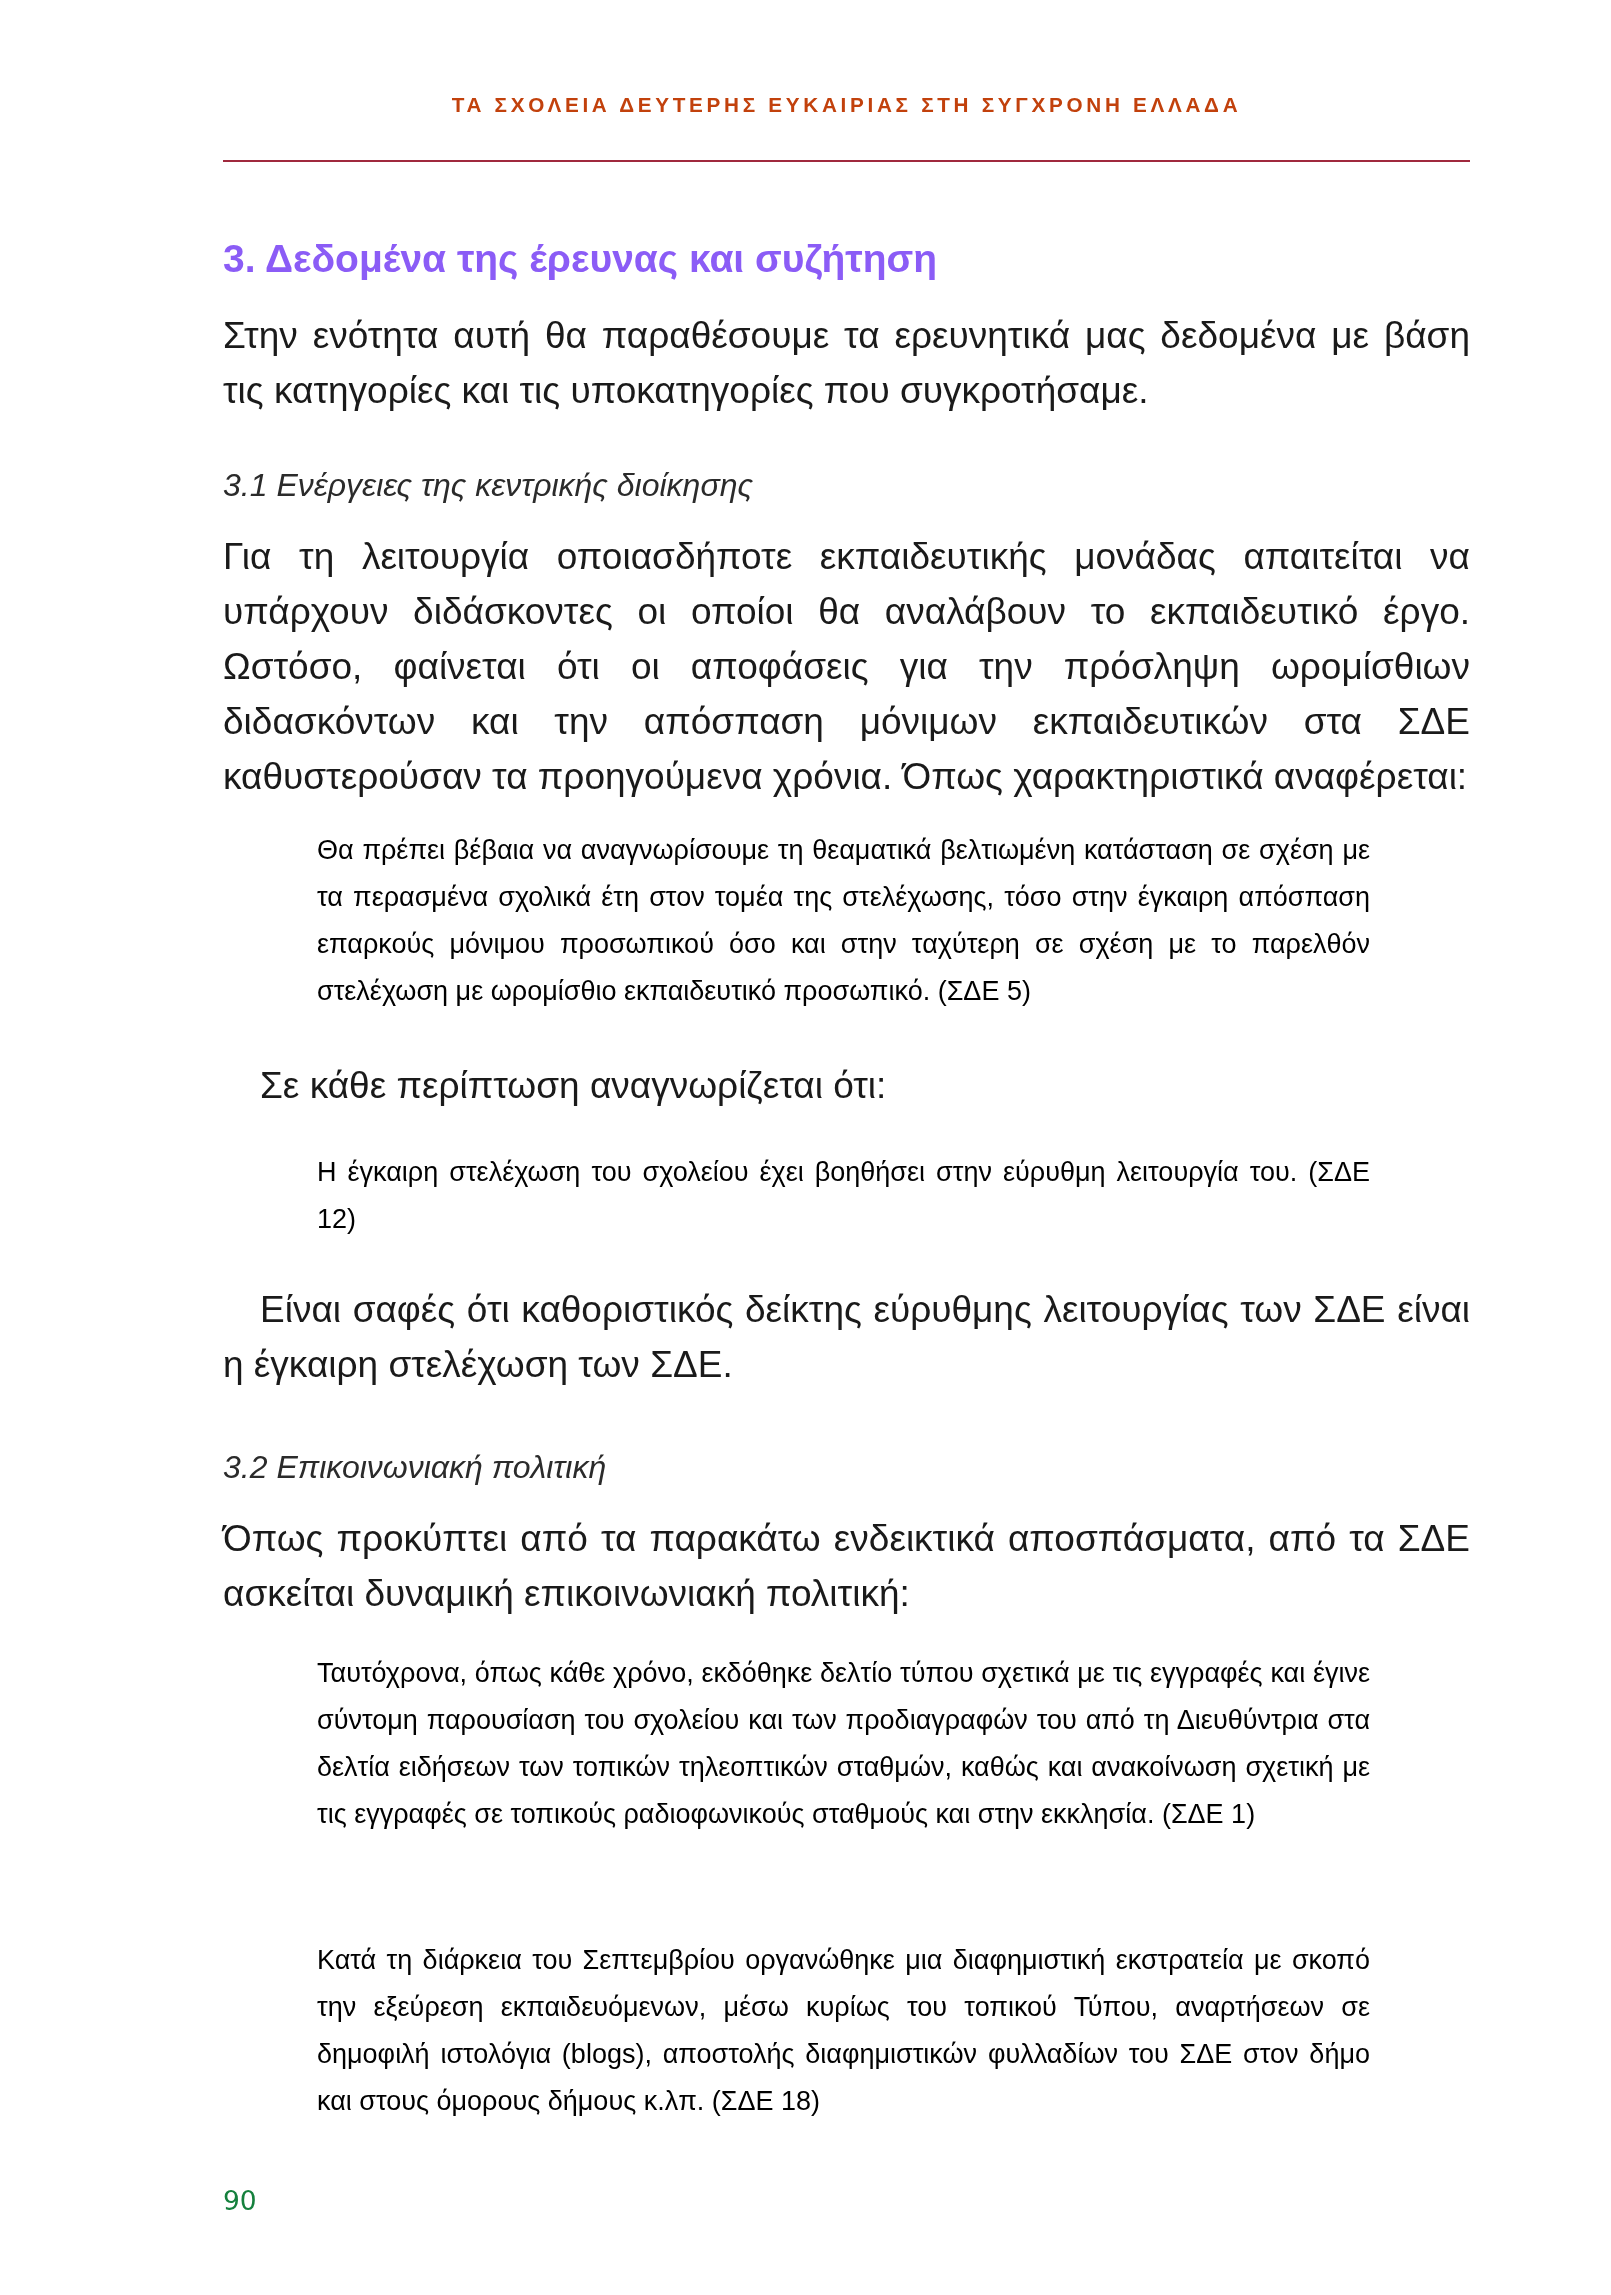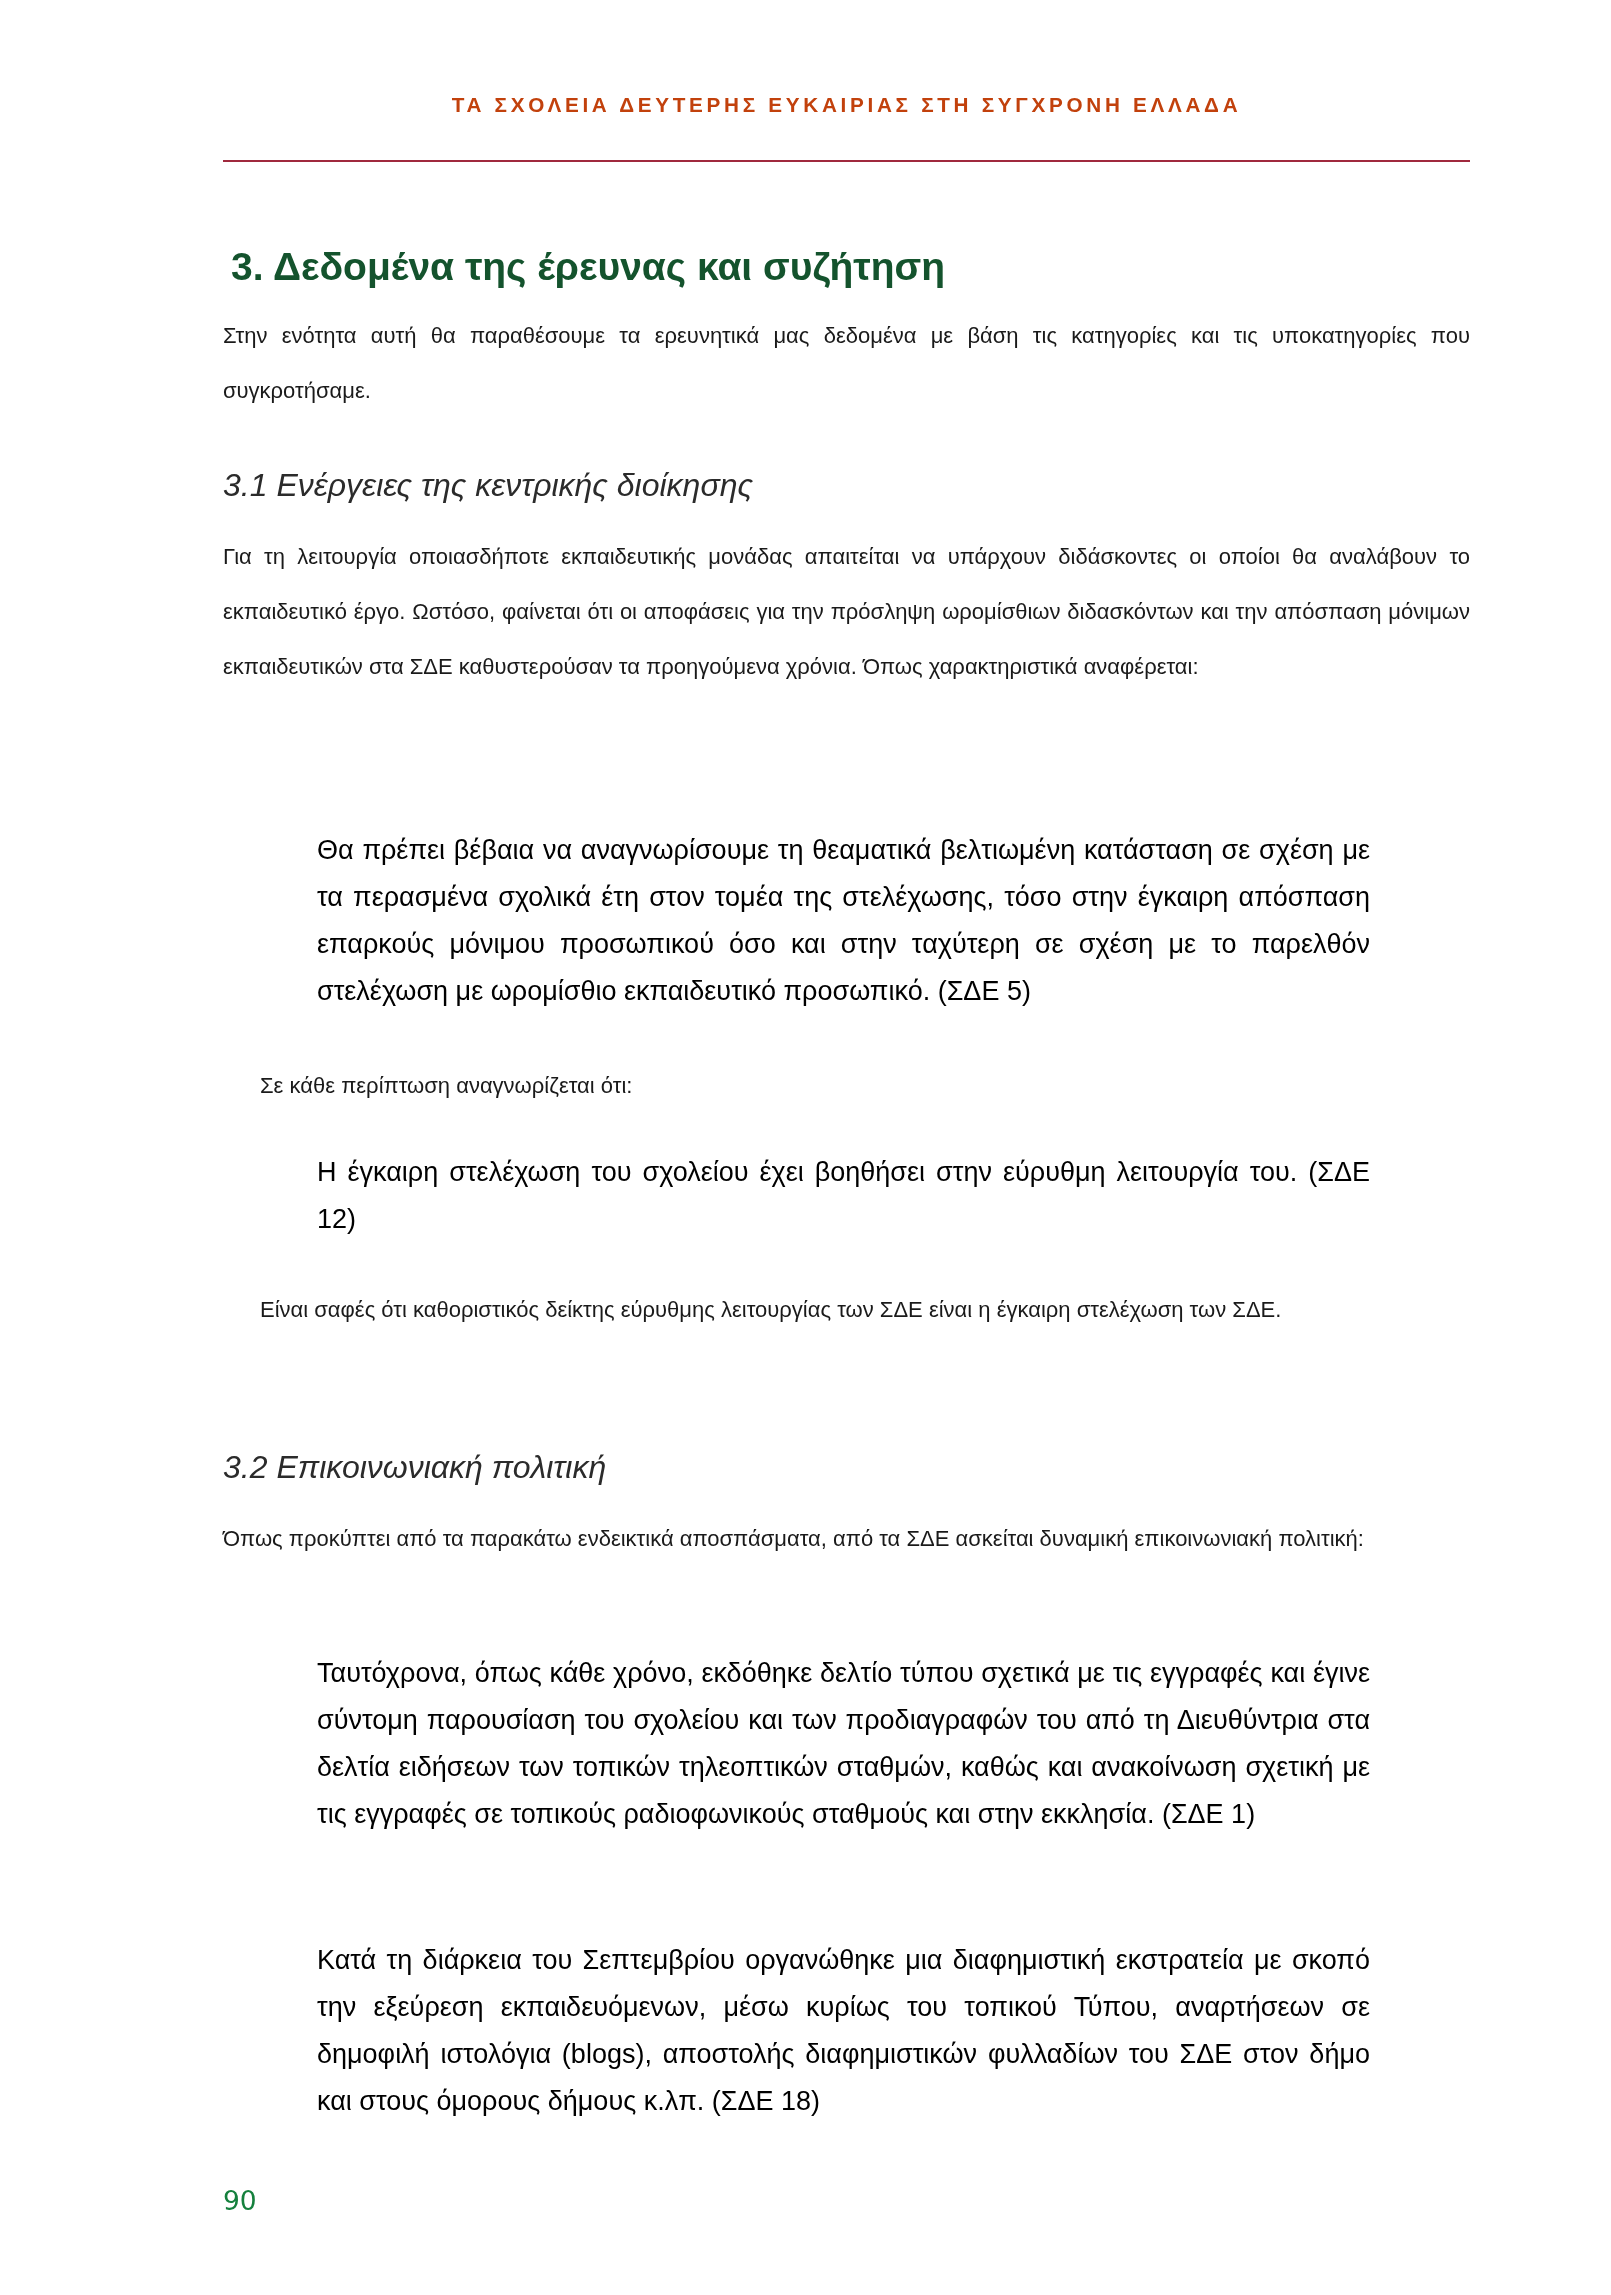--- a/index.html
+++ b/index.html
@@ -10,26 +10,26 @@
   .running-head {
     position: absolute; left: 223px; width: 1247px; top: 93px;
     text-align: center; font-size: 20.7px; font-weight: bold; letter-spacing: 3.7px;
     color: #c2410c;
   }
   .rule {
     position: absolute; left: 223px; width: 1247px; top: 160px; height: 1.7px;
     background: #a0293d;
   }
   .section-title {
-    position: absolute; left: 223px; top: 237px; margin: 8px;
-    font-size: 39px; font-weight: bold; color: #14532d;
+    position: absolute; left: 223px; top: 237px; margin: 0;
+    font-size: 39px; font-weight: bold; color: #8b5cf6;
   }
   .body-para {
     position: absolute; left: 223px; width: 1247px; margin: 0;
-    font-size: 22px; line-height: 55px; text-align: justify; color: #1a1a1a;
+    font-size: 37px; line-height: 55px; text-align: justify; color: #1a1a1a;
     font-weight: 300;
   }
   .indent { text-indent: 37px; }
   .sub-title {
     position: absolute; left: 223px; margin: 0;
     font-size: 32px; font-style: italic; font-weight: normal; color: #2b2b2b; text-align: right;
   }
   .quote {
     position: absolute; left: 317px; width: 1053px; margin: 0;
     font-size: 27px; line-height: 47px; text-align: justify; color: #000000;

